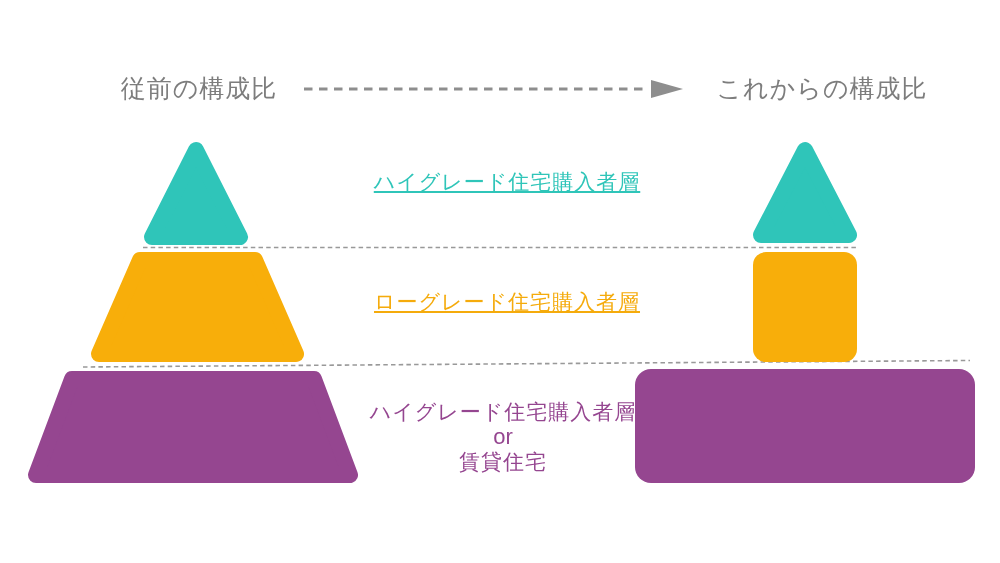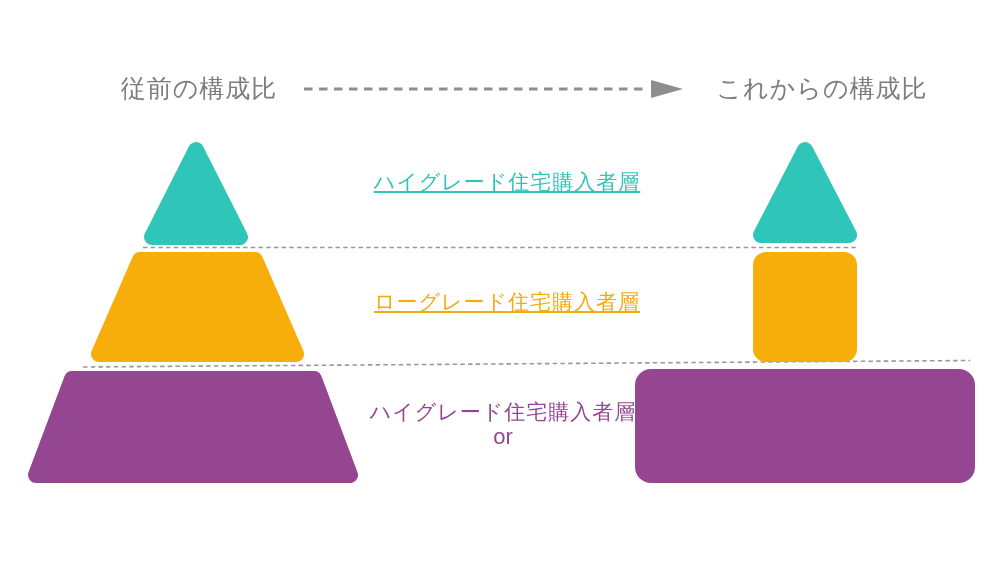--- a/index.html
+++ b/index.html
@@ -71,15 +71,16 @@
   </svg>
 
   <div class="title left">従前の構成比</div>
   <div class="title right">これからの構成比</div>
 
   <div class="tier-label high">ハイグレード住宅購入者層</div>
   <div class="tier-label middle">ローグレード住宅購入者層</div>
   <div class="tier-label-block">
     <div>ハイグレード住宅購入者層</div>
     <div class="or-line">or</div>
+    <div>賃貸住宅</div>
   </div>
 
 </div>
 
 </body></html>

